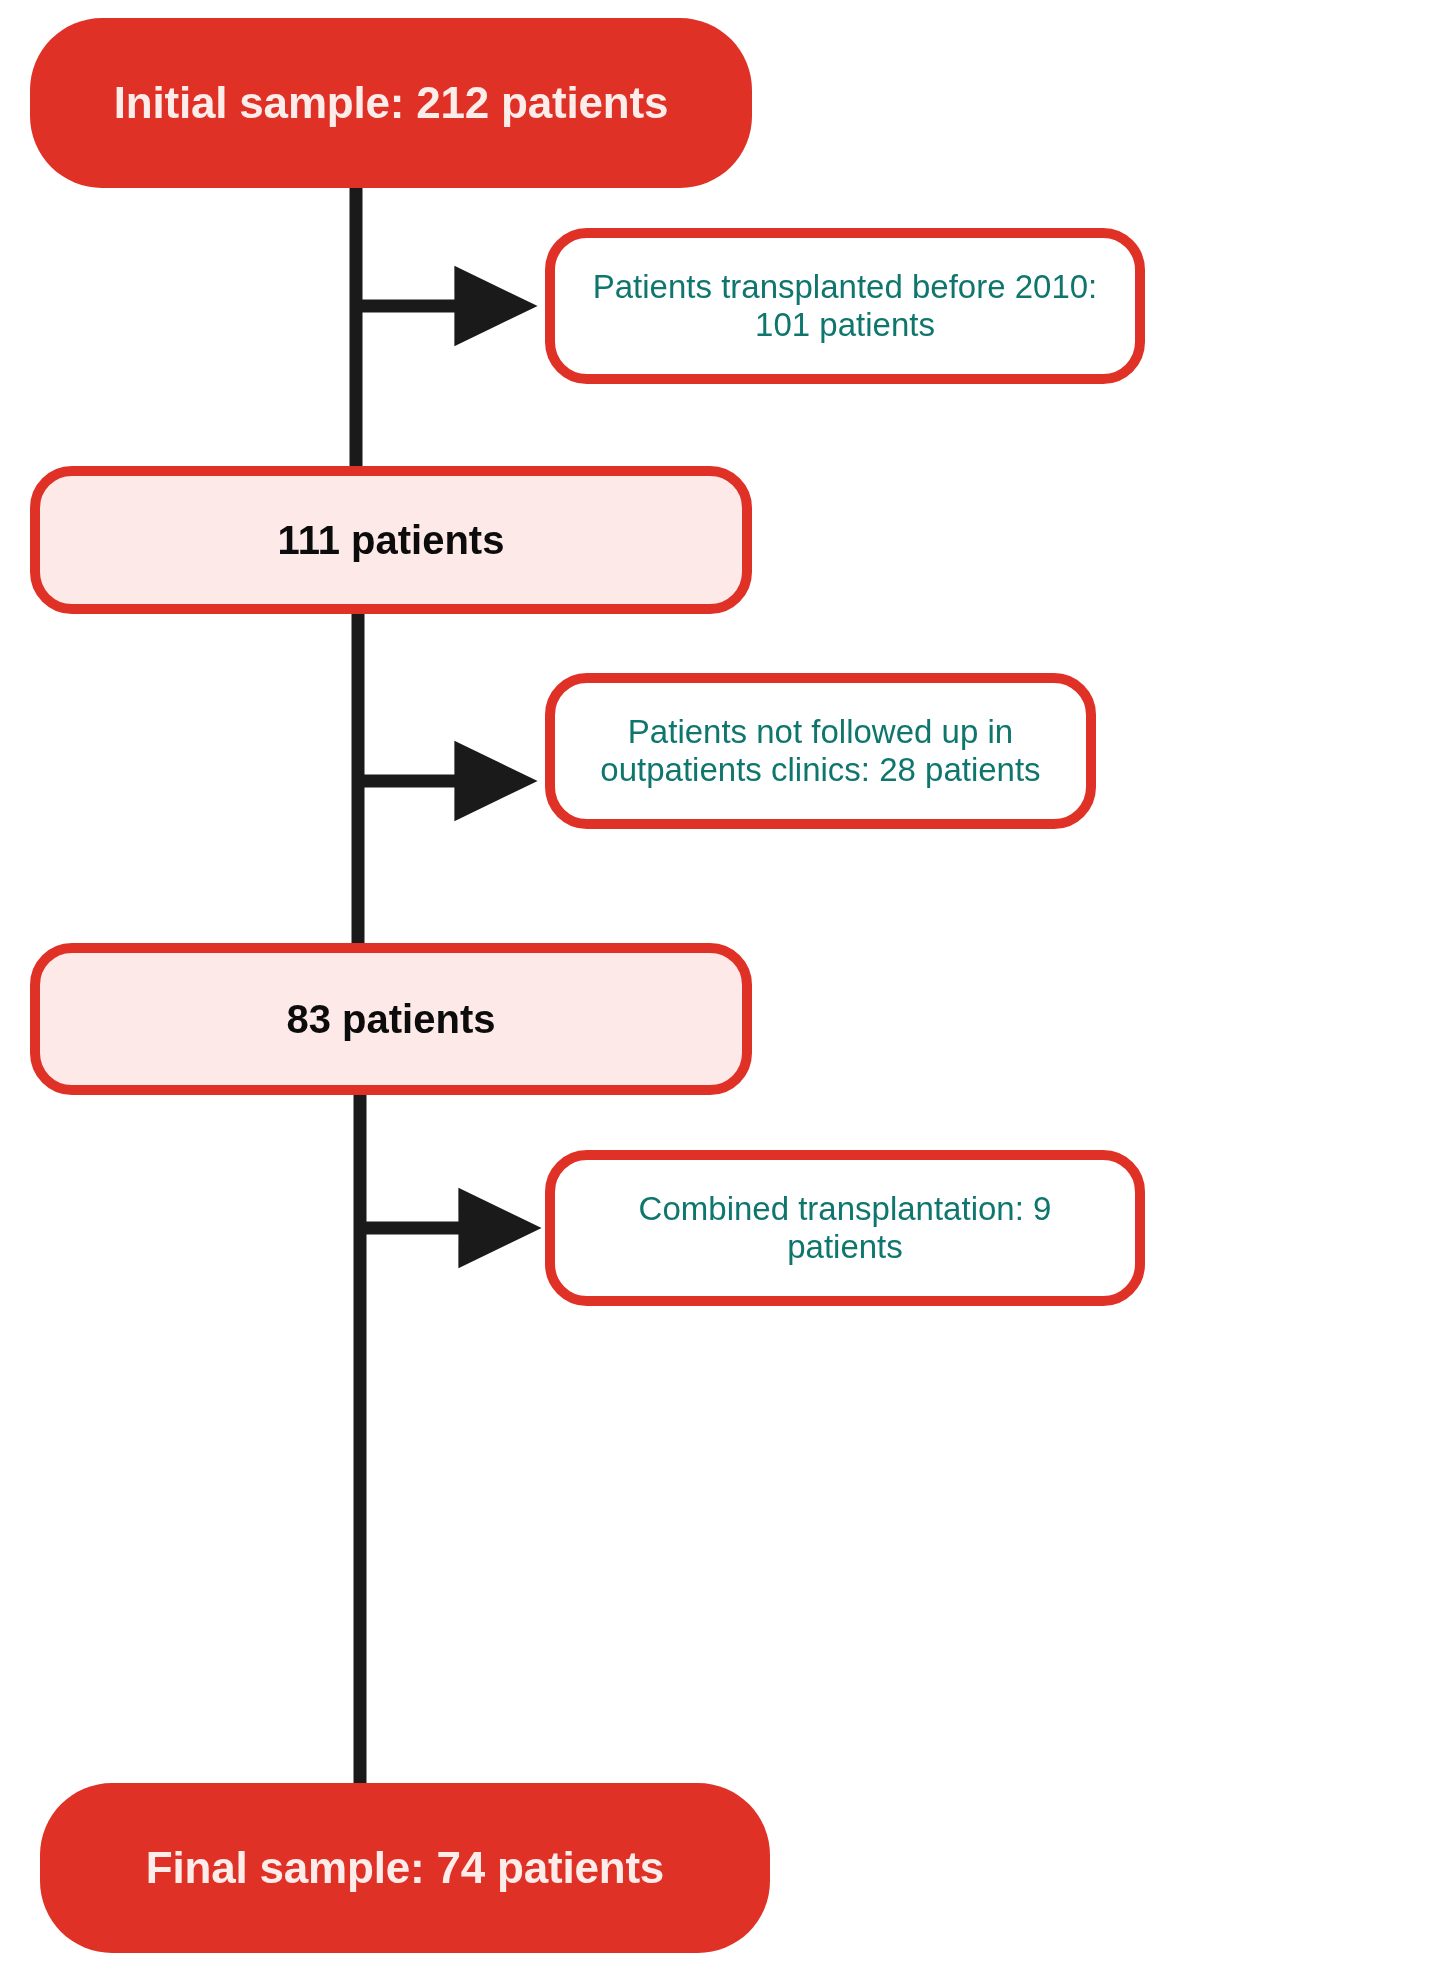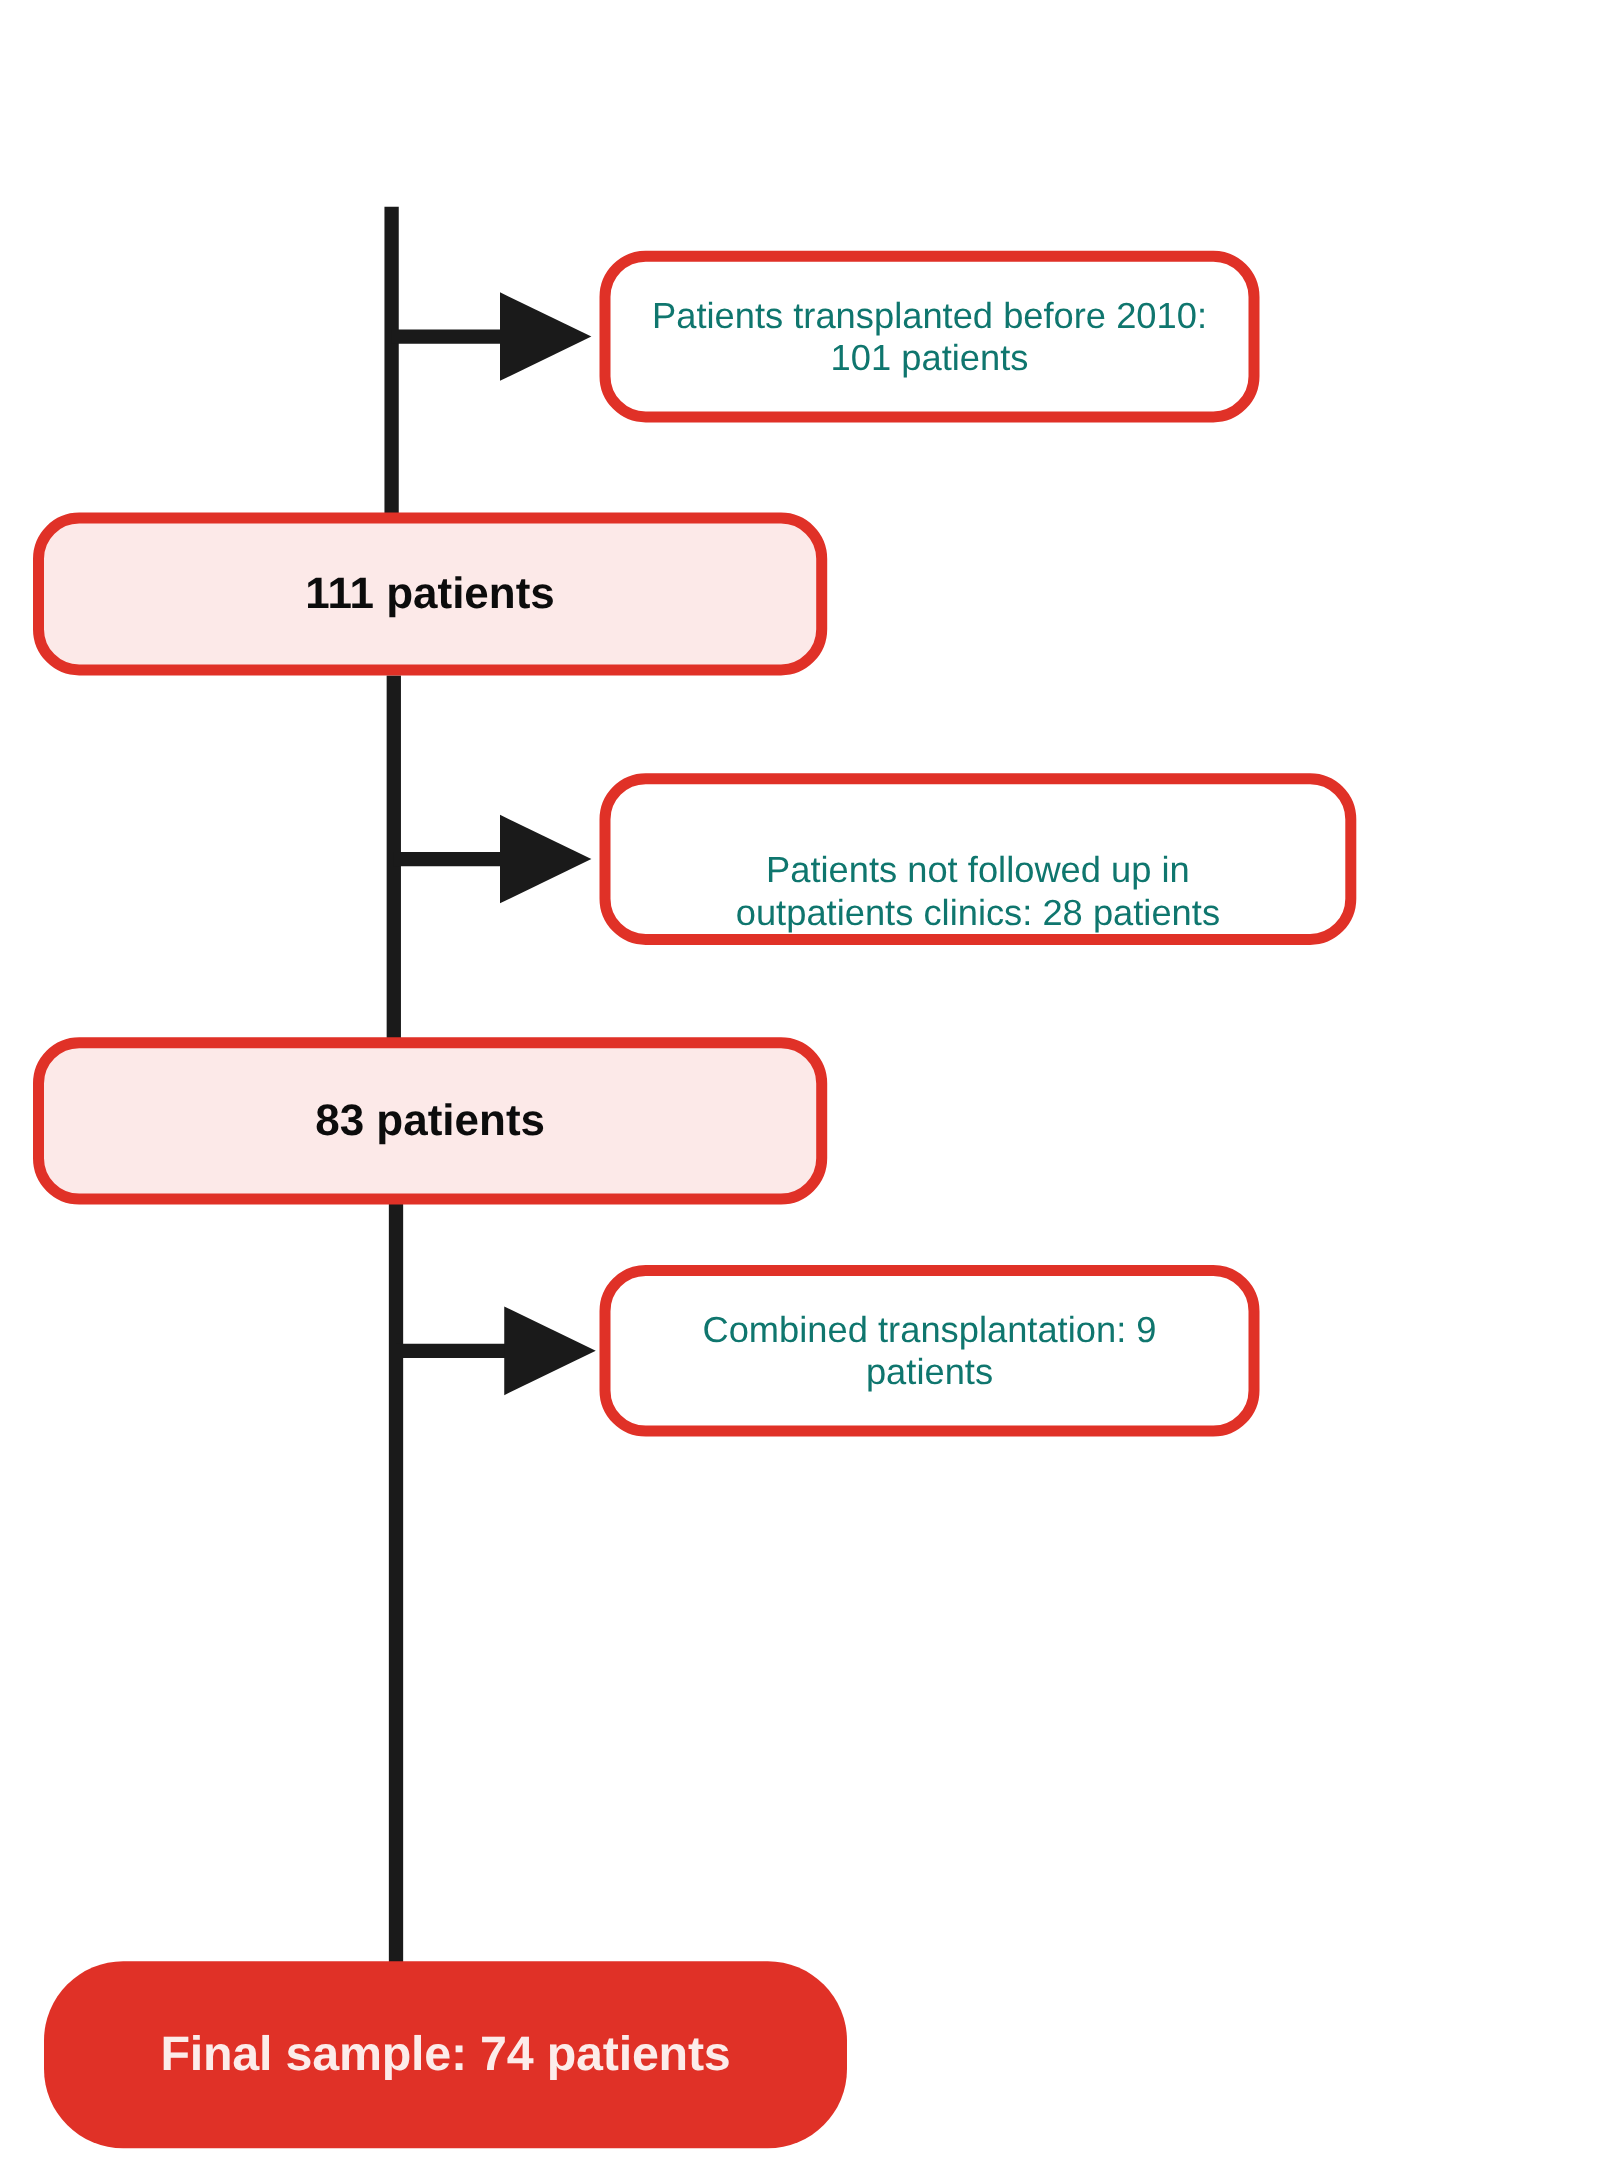--- a/index.html
+++ b/index.html
@@ -65,21 +65,21 @@
     font-size: 33px;
     padding: 0 26px;
   }
 
   .node .label { display: block; }
 
   
   #node-initial      { left: 30px;  top: 18px;    width: 722px;  height: 170px; }
   #node-excl-1       { left: 545px; top: 228px;   width: 600px;  height: 156px; }
   #node-stage-111    { left: 30px;  top: 466px;   width: 722px;  height: 148px; }
-  #node-excl-2       { left: 545px; top: 703px;   width: 688px;  height: 156px; align-items: flex-end; }
+  #node-excl-2       { left: 545px; top: 673px;   width: 551px;  height: 156px; }
   #node-stage-83     { left: 30px;  top: 943px;   width: 722px;  height: 152px; }
   #node-excl-3       { left: 545px; top: 1150px;  width: 600px;  height: 156px; }
   #node-final        { left: 40px;  top: 1783px;  width: 730px;  height: 170px; }
 
   
   .node.exclusion .label { max-width: 520px; }
 </style>
 </head>
 <body>
 
@@ -98,20 +98,23 @@
 
     <line x1="358" y1="614" x2="358" y2="947" stroke="#1A1A1A" stroke-width="13"></line>
 
     <path d="M 358 781 L 483 781" stroke="#1A1A1A" stroke-width="13" fill="none" marker-end="url(#arrowhead)"></path>
 
     <line x1="360" y1="1091" x2="360" y2="1790" stroke="#1A1A1A" stroke-width="13"></line>
 
     <path d="M 360 1228 L 487 1228" stroke="#1A1A1A" stroke-width="13" fill="none" marker-end="url(#arrowhead)"></path>
   </svg>
 
+  <div class="node primary" id="node-initial">
+    <span class="label">Initial sample: 212 patients</span>
+  </div>
 
   <div class="node exclusion" id="node-excl-1">
     <span class="label">Patients transplanted before 2010: 101 patients</span>
   </div>
 
   <div class="node stage" id="node-stage-111">
     <span class="label">111 patients</span>
   </div>
 
   <div class="node exclusion" id="node-excl-2">

